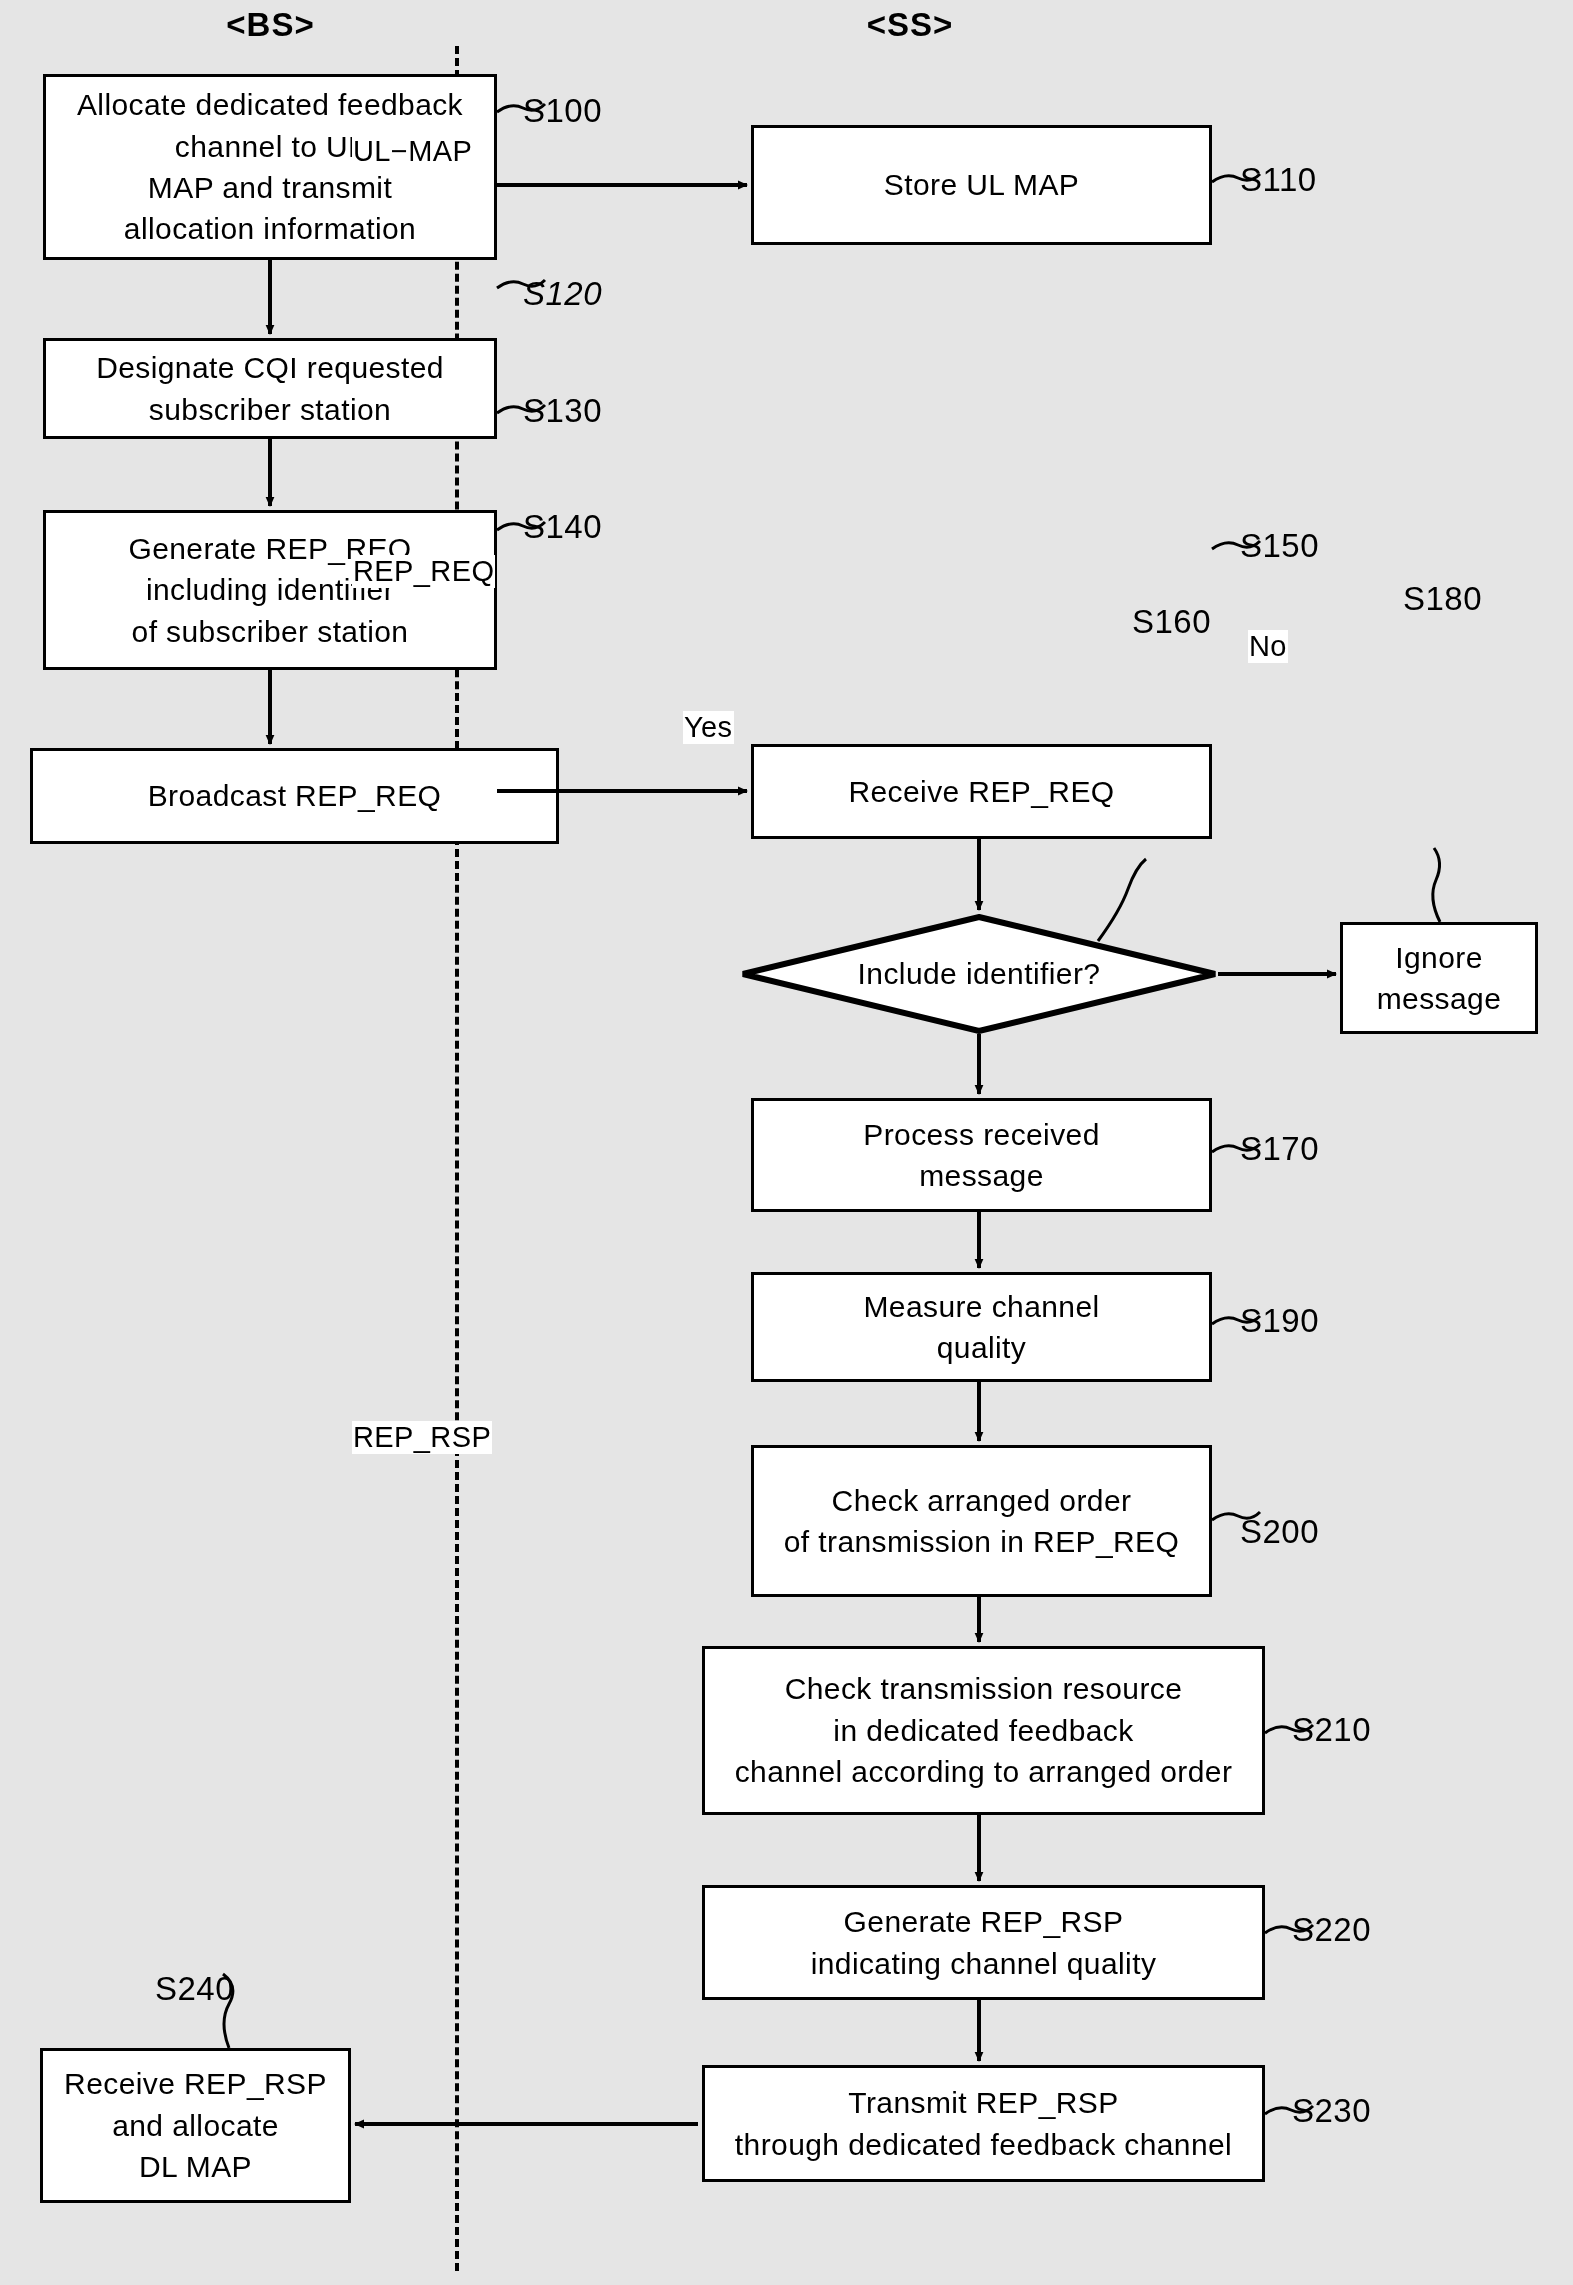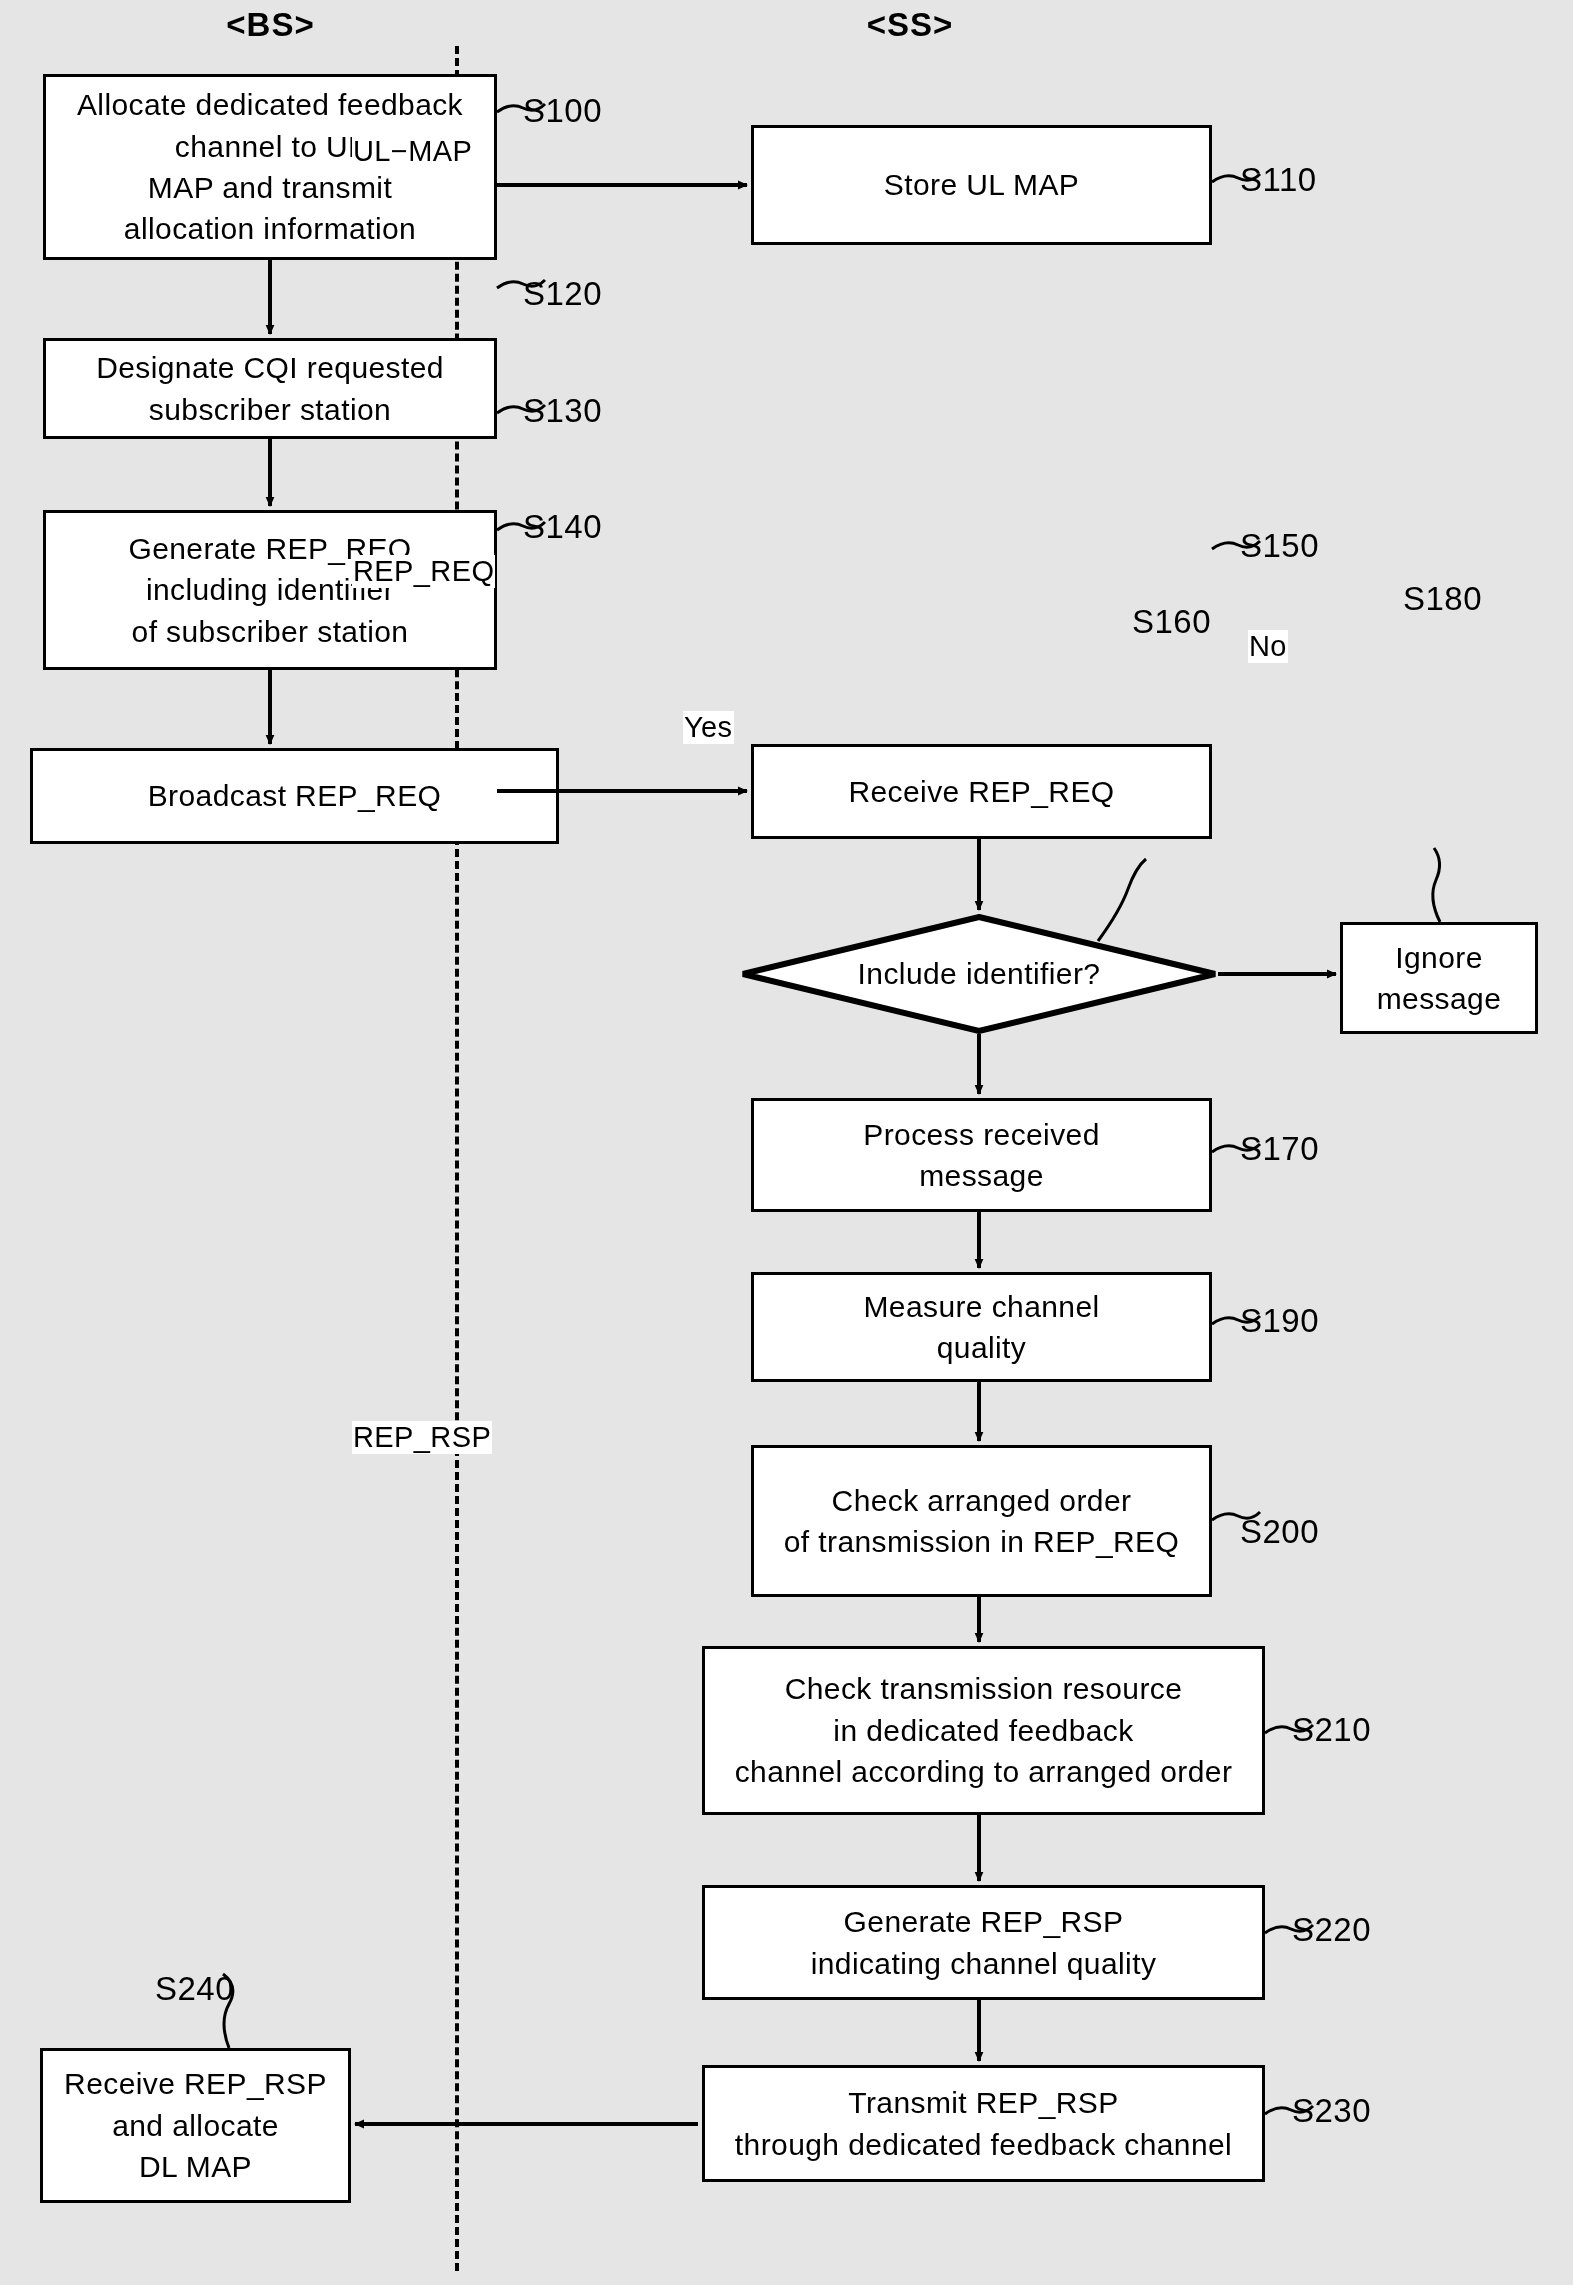--- a/index.html
+++ b/index.html
@@ -99,21 +99,21 @@
 
   <div class="node" style="left:751px; top:125px; width:461px; height:120px;">
     <span class="txt">Store UL MAP</span>
   </div>
   <div class="steplabel" style="left:1240px; top:161px;">S110</div>
 
   <div class="node" style="left:43px; top:338px; width:454px; height:101px;">
     <span class="txt">Designate CQI requested
 subscriber station</span>
   </div>
-  <div class="steplabel" style="left:523px; top:275px;">S120</div>
+  <div class="steplabel" style="left:523px; top:275px;font-style:italic;">S120</div>
 
   <div class="node" style="left:43px; top:510px; width:454px; height:160px;">
     <span class="txt">Generate REP_REQ
 including identifier
 of subscriber station</span>
   </div>
   <div class="steplabel" style="left:523px; top:392px;">S130</div>
 
   <div class="node" style="left:30px; top:748px; width:529px; height:96px;">
     <span class="txt">Broadcast REP_REQ</span>

